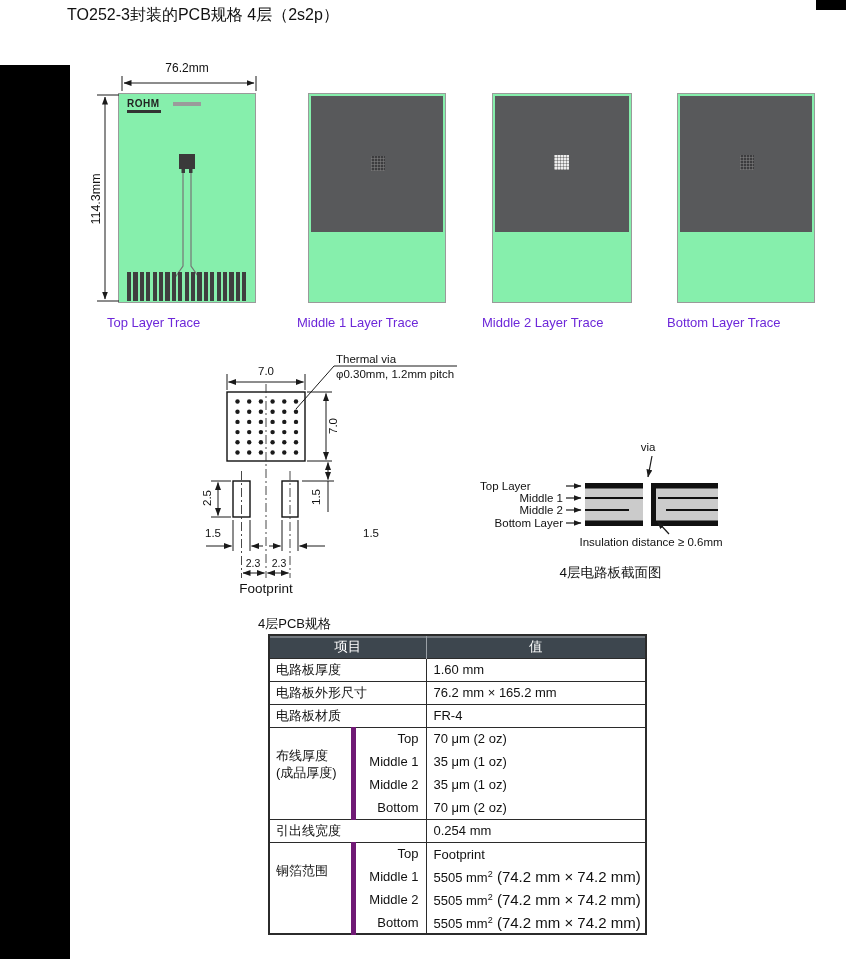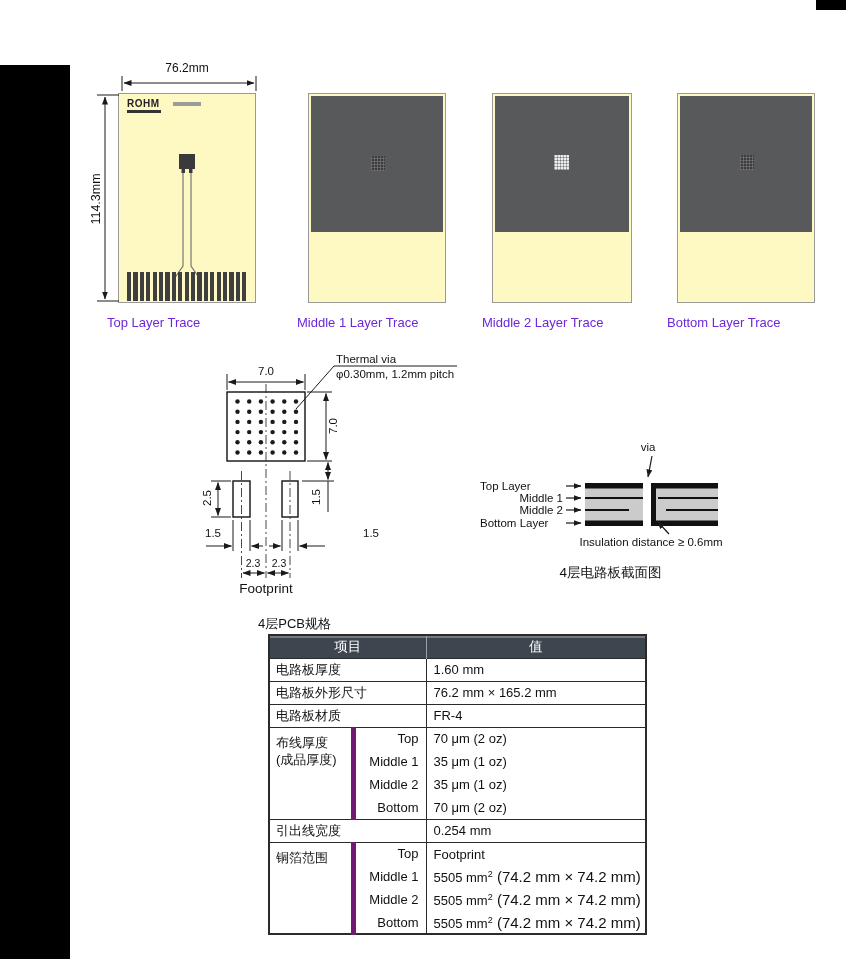--- a/index.html
+++ b/index.html
@@ -5,50 +5,51 @@
   *{margin:0;padding:0;box-sizing:border-box}
   html,body{background:#fff}
   body{font-family:"Liberation Sans","DejaVu Sans",sans-serif;color:#111}
   .page{position:relative;width:846px;height:961px;background:#fff;overflow:hidden}
   .abs{position:absolute}
   .lbl{position:absolute;font-size:11.5px;color:#111;white-space:nowrap;line-height:13px}
   .rot{transform:rotate(-90deg)}
   .ctr{text-align:center}
 
   
-  .board{position:absolute;top:93px;width:138px;height:210px;background:#fef9c3;border:1px solid #9a9a9a}
+  .board{position:absolute;top:93px;width:138px;height:210px;background:#86efac;border:1px solid #9a9a9a}
   .copper{position:absolute;left:2px;top:2px;right:2px;height:136px;background:#58595b}
   .chip{position:absolute;width:14px;height:15px}
   .chip.dark{background:#3c3c3e;background-image:repeating-linear-gradient(90deg,rgba(130,130,130,.55) 0 1px,transparent 1px 3px),repeating-linear-gradient(0deg,rgba(130,130,130,.55) 0 1px,transparent 1px 3px)}
   .chip.light{background:#ededed;background-image:repeating-linear-gradient(90deg,rgba(0,0,0,.28) 0 1px,transparent 1px 3px),repeating-linear-gradient(0deg,rgba(0,0,0,.28) 0 1px,transparent 1px 3px)}
   .board-label{position:absolute;top:315px;width:160px;font-size:13px;text-align:left;color:#6d28d9}
 
   
   .tbl-caption{position:absolute;left:258px;top:615px;font-size:13px}
   .spec-table{position:absolute;left:268px;top:634px;width:377px;border-collapse:collapse;table-layout:fixed;border:2px solid #2b2b2b;background:#fff}
   .spec-table th{background:#3d464e;color:#fff;font-weight:normal;font-size:13.5px;height:23px;box-shadow:inset 0 2px 0 rgba(255,255,255,.28)}
   .spec-table th.hv{border-left:1px solid #9aa0a6}
   .spec-table td{font-size:13px;height:23px;padding:0 6px;color:#111;border-top:1px solid #2b2b2b;white-space:nowrap;overflow:hidden}
   .spec-table tr.sub td{border-top:none}
   .spec-table td.val{border-left:1px solid #2b2b2b;padding-left:7px}
   .spec-table td.layer{border-left:5px solid #701a75;text-align:right;padding-right:7px}
-  .spec-table td.grp{vertical-align:top;padding-top:6px}
+  .spec-table td.grp{vertical-align:top;padding-top:19px}
   .spec-table td.grp span{display:block;line-height:17px}
   .spec-table td .paren{font-size:15px}
   .spec-table sup{font-size:9px}
 </style>
 </head>
 <body>
 
 <div class="page">
 
   <div class="abs" style="left:816px;top:0;width:30px;height:10px;background:#000"></div>
   <div class="abs" style="left:0;top:65px;width:70px;height:894px;background:#000"></div>
 
   <div class="abs ctr" style="left:28px;top:5px;width:350px;font-size:16px;line-height:20px">
+    <div>TO252-3封装的PCB规格 4层（2s2p）</div>
   </div>
 
   <div class="board" style="left:118px">
     <div style="position:absolute;left:8px;top:4px;font-weight:bold;font-size:10px;letter-spacing:.5px;color:#222">ROHM</div>
     <div style="position:absolute;left:8px;top:16px;width:34px;height:2.5px;background:#333"></div>
     <div style="position:absolute;left:54px;top:8px;width:28px;height:4px;background:#9b9b9b"></div>
     <svg width="136" height="208" style="position:absolute;left:0;top:0">
       <rect x="60" y="60" width="16" height="15" fill="#3a3a3a"></rect>
       <rect x="62.5" y="75" width="3.5" height="4" fill="#3a3a3a"></rect>
       <rect x="70" y="75" width="3.5" height="4" fill="#3a3a3a"></rect>
@@ -183,21 +184,21 @@
   <div class="lbl ctr" style="left:198px;top:527px;width:30px">1.5</div>
   <div class="lbl ctr" style="left:356px;top:527px;width:30px">1.5</div>
   <div class="lbl ctr" style="left:240px;top:557px;width:26px;font-size:10.5px">2.3</div>
   <div class="lbl ctr" style="left:266px;top:557px;width:26px;font-size:10.5px">2.3</div>
   <div class="lbl ctr" style="left:216px;top:582px;width:100px;font-size:13.5px">Footprint</div>
 
   <div class="lbl ctr" style="left:628px;top:441px;width:40px">via</div>
   <div class="lbl" style="left:480px;top:480px;width:83px;text-align:left">Top Layer</div>
   <div class="lbl" style="left:480px;top:492px;width:83px;text-align:right">Middle 1</div>
   <div class="lbl" style="left:480px;top:504px;width:83px;text-align:right">Middle 2</div>
-  <div class="lbl" style="left:480px;top:517px;width:83px;text-align:left">Bottom Layer</div>
+  <div class="lbl" style="left:480px;top:517px;width:83px;text-align:right">Bottom Layer</div>
   <div class="lbl ctr" style="left:562px;top:536px;width:178px">Insulation distance ≥ 0.6mm</div>
   <div class="lbl ctr" style="left:523px;top:566px;width:175px;font-size:13.5px">4层电路板截面图</div>
 
   <div class="tbl-caption">4层PCB规格</div>
   <table class="spec-table">
     <colgroup>
         <col style="width:84px">
         <col style="width:73px">
         <col style="width:220px">
       </colgroup>

